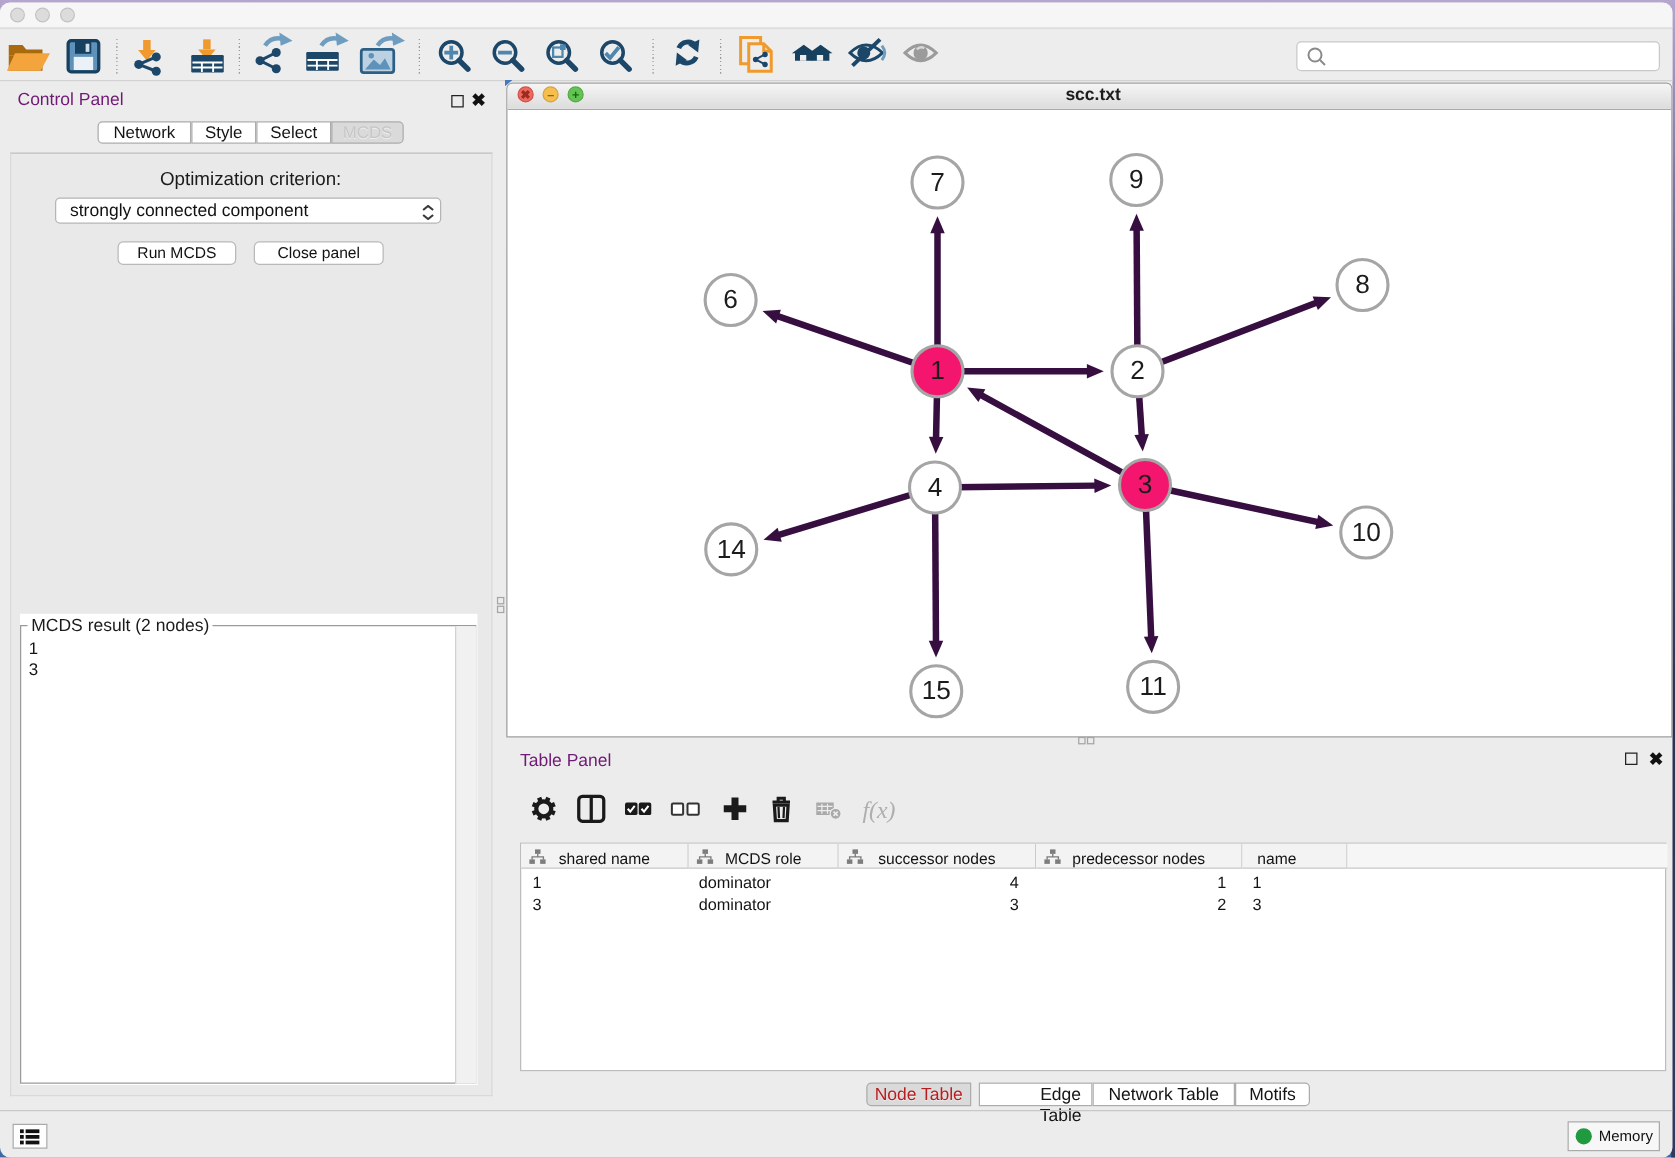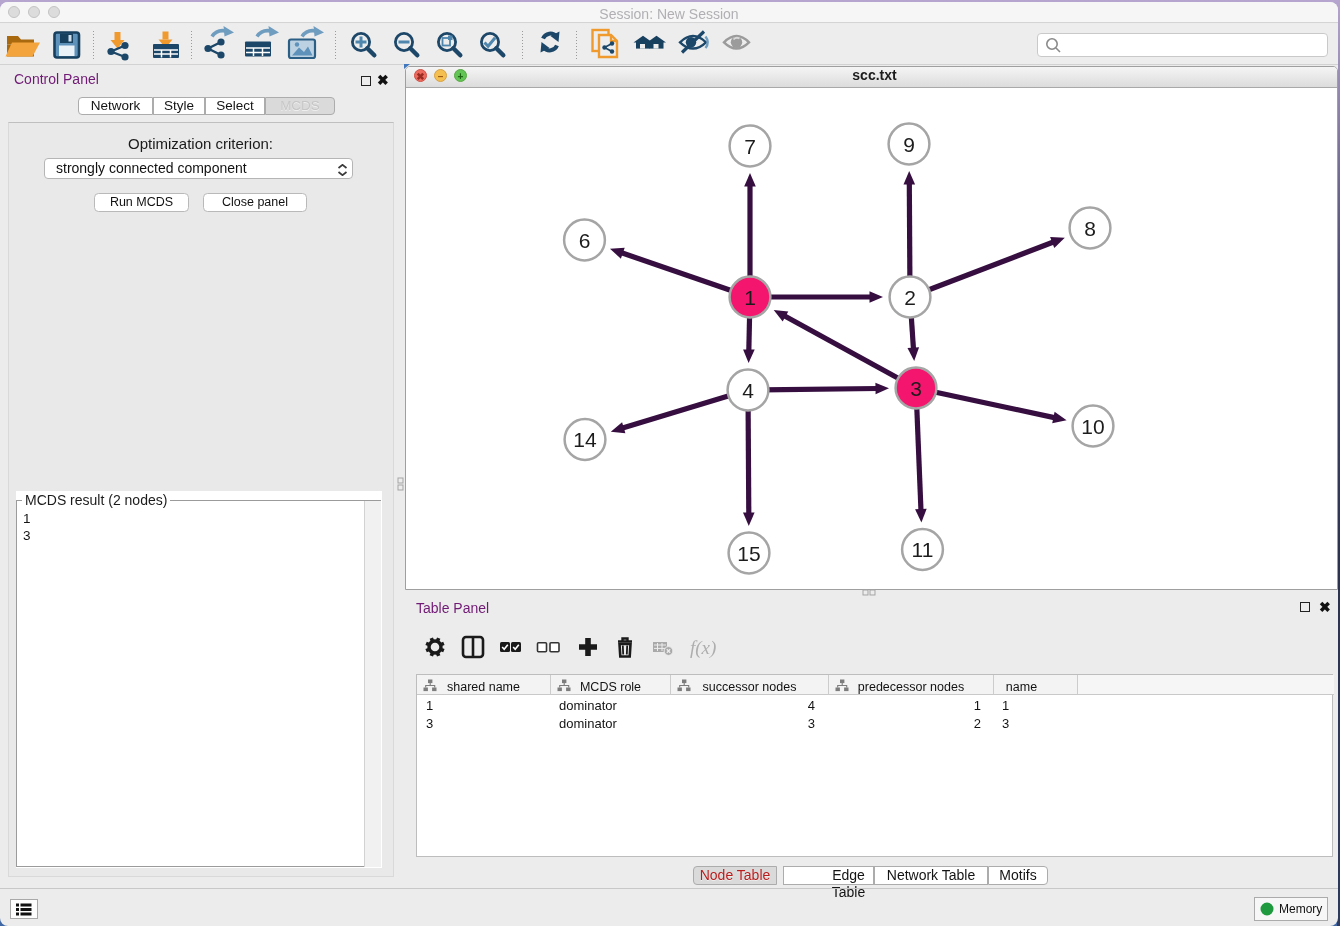--- a/index.html
+++ b/index.html
@@ -81,21 +81,20 @@
 </style>
 </head>
 <body>
 <div id="rightwall" style="position:absolute;right:0;top:0;width:3px;height:926px;background:linear-gradient(180deg,#b6a5ce 0%,#4a4a72 30%,#2c3350 60%,#2e3a5e 100%);"></div>
 <div id="win">
 
   <div id="titlebar">
     <div class="tl" style="left:8px"></div>
     <div class="tl" style="left:28px"></div>
     <div class="tl" style="left:48px"></div>
-    <div id="wtitle">Session: New Session</div>
   </div>
 
   <div id="toolbar">
     <div class="tsep" style="left:93px"></div>
     <div class="tsep" style="left:191px"></div>
     <div class="tsep" style="left:335px"></div>
     <div class="tsep" style="left:522px"></div>
     <div class="tsep" style="left:576px"></div>
     <svg width="770" height="41" viewBox="0 0 770 41" style="position:absolute;left:0;top:1px">
         <path d="M7,11 h11 l3,3.5 h13 v5 h-27 z" fill="#a8690f"></path>
@@ -176,21 +175,21 @@
       </div>
   </div>
 
   <div id="controlpanel">
     <div class="paneltitle abs" style="left:14px; top:69px;">Control Panel</div>
     <div class="floatbtn" style="left:361px; top:73.5px;"></div>
     <div class="closex" style="left:377px; top:71.5px;">✖</div>
     <div class="tab" style="left:78px;  width:75px; border-radius:4px 0 0 4px;">Network</div>
     <div class="tab" style="left:153px; width:52px;">Style</div>
     <div class="tab" style="left:205px; width:60px;">Select</div>
-    <div class="tab" style="left:265px; width:70px; border-radius:0 4px 4px 0; background:#dadada; color:#c6c6c6; text-shadow:0 1px 0 #efefef;">MCDS</div>
+    <div class="tab" style="left:265px; width:58px; border-radius:0 4px 4px 0; background:#dadada; color:#c6c6c6; text-shadow:0 1px 0 #efefef;">MCDS</div>
     <div id="cp-content"></div>
     <div id="optlabel">Optimization criterion:</div>
     <div id="dropdown">strongly connected component
       <svg width="11" height="12" style="position:absolute;right:4px;top:4.5px" viewBox="0 0 11 12">
         <path d="M1.5,4 L5.5,0.8 L9.5,4 M1.5,8 L5.5,11.2 L9.5,8" fill="none" stroke="#3a3a3a" stroke-width="1.7"></path>
       </svg>
     </div>
     <div class="btn" style="left:94px; width:95px;">Run MCDS</div>
     <div class="btn" style="left:203px; width:104px;">Close panel</div>
     <div id="resultwhite"></div>

